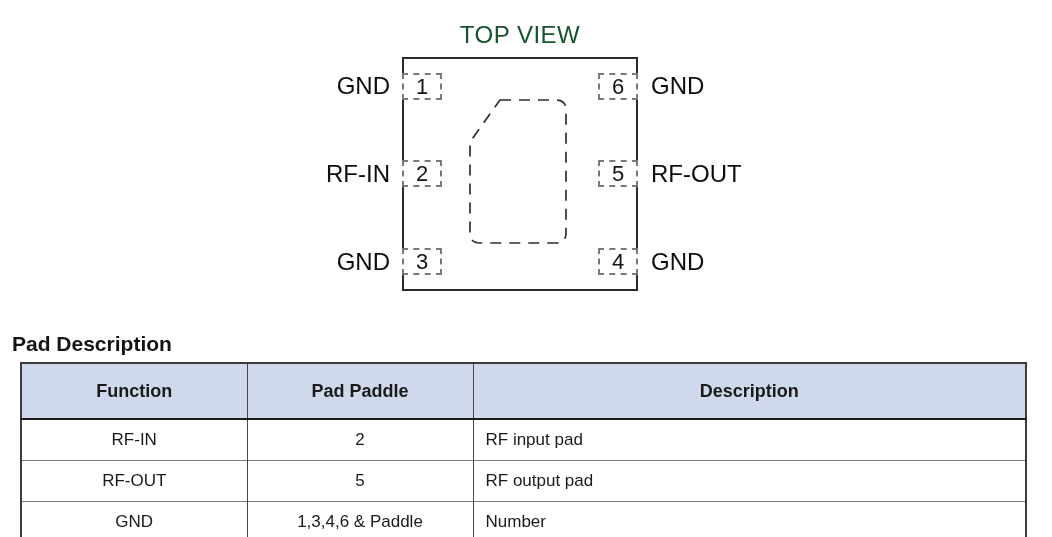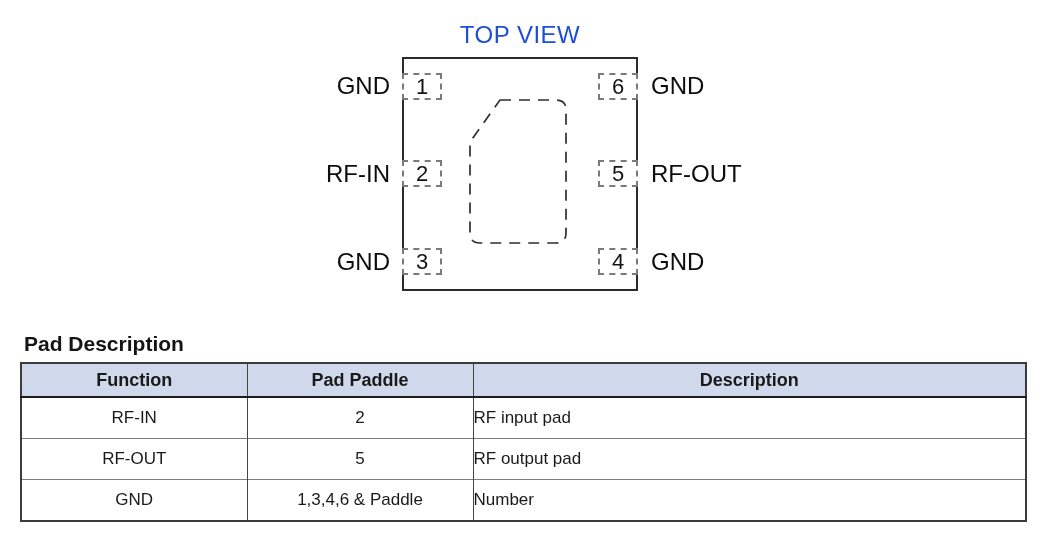--- a/index.html
+++ b/index.html
@@ -2,21 +2,21 @@
 <html style="--header-bg: #d0d9ec; --tbl-border: #3c3c3c;"><head>
 <meta charset="utf-8">
 <style>
   html,body{margin:0;padding:0;background:#ffffff;}
   body{font-family:"Liberation Sans","DejaVu Sans",sans-serif;color:#111;}
   .canvas{position:relative;width:1052px;height:537px;background:#fff;overflow:hidden;}
 
   
   .diagram-title{
     position:absolute;left:402px;top:21px;width:236px;
-    text-align:center;font-size:24px;color:#1d4ed8;letter-spacing:.5px;
+    text-align:center;font-size:24px;color:#14532d;letter-spacing:.5px;
   }
   .pkg{
     position:absolute;left:402px;top:57px;width:232px;height:230px;
     border:2px solid #2b2b2b;background:#fff;
   }
   .paddle-svg{position:absolute;left:0;top:0;}
   .pad{
     position:absolute;width:36px;height:23px;
     border:2px dashed #7a7a7a;background:#fff;
     display:flex;align-items:center;justify-content:center;
@@ -32,42 +32,42 @@
     position:absolute;font-size:24px;color:#0d0d0d;line-height:28px;white-space:nowrap;
   }
   .pin-label.left{left:230px;width:160px;text-align:right;}
   .pin-label.right{left:651px;width:170px;text-align:left;}
   .lr1{top:72px;}
   .lr2{top:160px;}
   .lr3{top:248px;}
 
   
   .section-heading{
-    position:absolute;left:24px;top:332px;
+    position:absolute;left:12px;top:332px;
     font-size:21px;font-weight:bold;color:#141414;
   }
   table.padtable{
     position:absolute;left:20px;top:362px;width:1007px;
     border-collapse:collapse;border:2px solid var(--tbl-border,#3c3c3c);
     table-layout:fixed;background:#fff;
   }
   table.padtable col.c1{width:226px;}
   table.padtable col.c2{width:226px;}
   table.padtable th{
     height:30px;background:var(--header-bg,#d0d9ec);
     font-size:18px;font-weight:bold;color:#1a1a1a;text-align:center;
     border-left:1px solid #454545;border-right:1px solid #454545;
-    border-bottom:2px solid #1c1c1c;padding:1px;
+    border-bottom:2px solid #1c1c1c;padding:12px;
   }
   table.padtable td{
     height:40px;font-size:17px;color:#1a1a1a;text-align:center;
     border-left:1px solid #454545;border-right:1px solid #454545;
     border-top:1px solid #7d7d7d;padding:0;
   }
-  table.padtable td.desc{text-align:left;}
+  table.padtable td.desc{text-align:left;padding-left:12px;}
 </style>
 </head>
 <body>
 
 <div class="canvas">
 
   <div class="diagram-title">TOP VIEW</div>
 
   <div class="pkg">
     <svg class="paddle-svg" width="232" height="230" viewBox="0 0 232 230">

